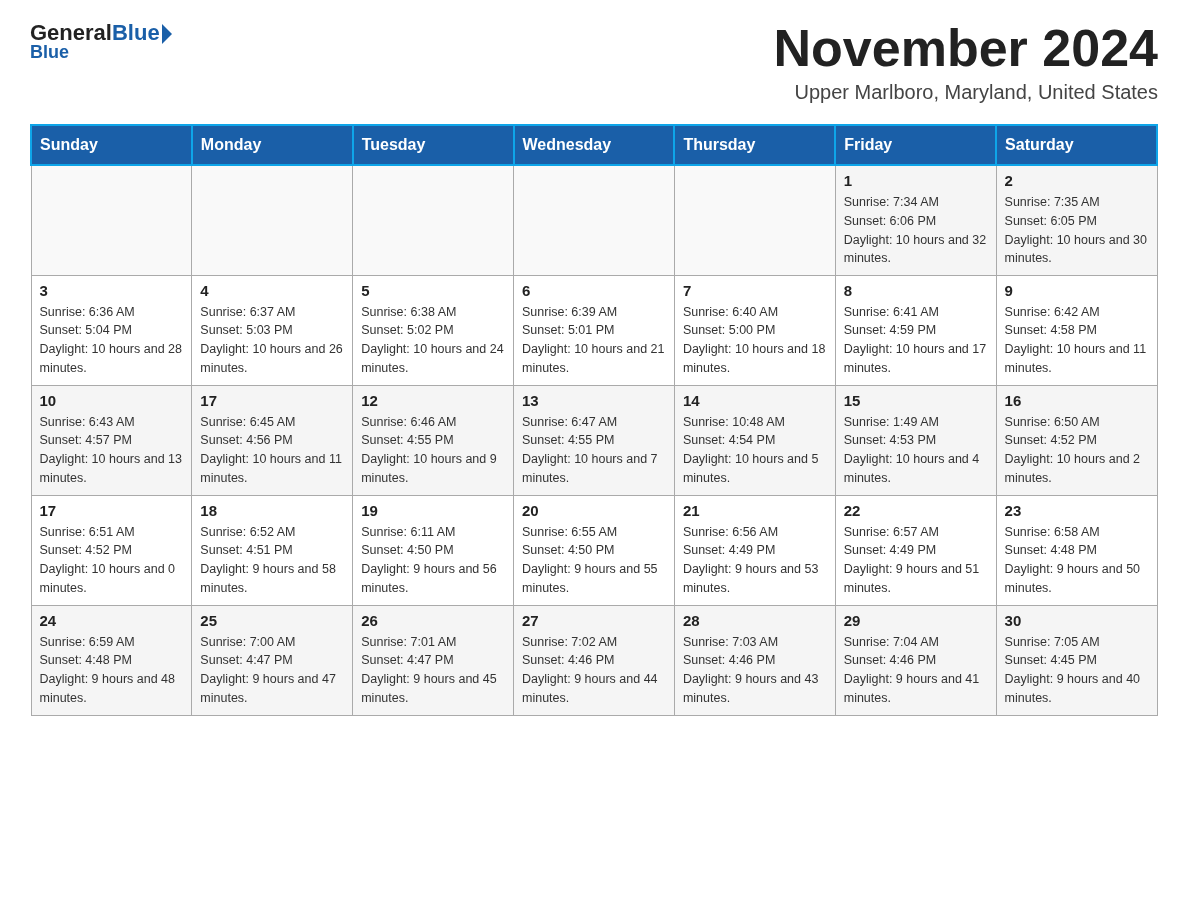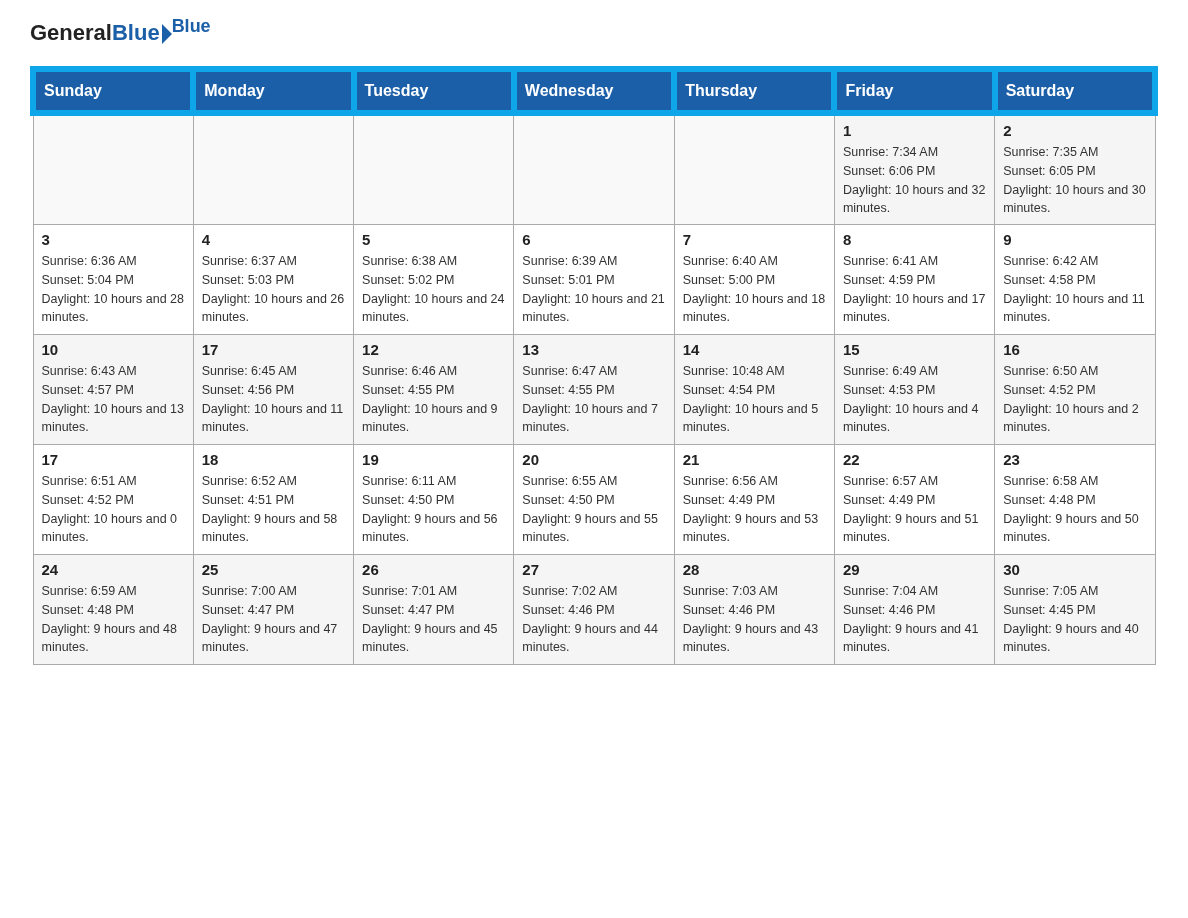--- a/index.html
+++ b/index.html
@@ -11,21 +11,21 @@
       padding: 20px 30px;
     }
     .header {
       display: flex;
       justify-content: space-between;
       align-items: flex-start;
       margin-bottom: 20px;
     }
     .logo {
       display: flex;
-      flex-direction: row;
+      flex-direction: column;
       align-items: flex-start;
     }
     .logo-text {
       display: flex;
       align-items: center;
       font-size: 22px;
       font-weight: bold;
       color: #222;
     }
     .logo-blue {
@@ -68,21 +68,21 @@
       border-collapse: collapse;
       border: 1px solid #aaa;
     }
     .calendar thead tr th {
       background-color: #1a5fa8;
       color: #fff;
       font-size: 16px;
       font-weight: bold;
       padding: 10px 8px;
       text-align: left;
-      border: 6px solid #0ea5e9;
+      border: 2px solid #0ea5e9;
     }
     .calendar tbody tr td {
       vertical-align: top;
       padding: 6px 8px;
       border: 1px solid #aaa;
       width: 14.28%;
       min-height: 110px;
       height: 110px;
       font-size: 13px;
       color: #222;
@@ -114,20 +114,24 @@
 
 <div class="header">
   <div class="logo">
     <div class="logo-text">
       <span>General</span>
       <span class="logo-blue">Blue</span>
       <span class="logo-arrow"></span>
     </div>
     <div class="logo-sub">Blue</div>
   </div>
+  <div class="title-section">
+    <div class="month-title">November 2024</div>
+    <div class="location">Upper Marlboro, Maryland, United States</div>
+  </div>
 </div>
 
 <table class="calendar">
   <thead>
     <tr>
     <th>Sunday</th>
         <th>Monday</th>
         <th>Tuesday</th>
         <th>Wednesday</th>
         <th>Thursday</th>
@@ -225,21 +229,21 @@
           <div class="day-info">Daylight: 10 hours and 7 minutes.</div>
         </td>
         <td>
           <span class="day-number">14</span>
           <div class="day-info">Sunrise: 10:48 AM</div>
           <div class="day-info">Sunset: 4:54 PM</div>
           <div class="day-info">Daylight: 10 hours and 5 minutes.</div>
         </td>
         <td>
           <span class="day-number">15</span>
-          <div class="day-info">Sunrise: 6:49 AM</div>
+          <div class="day-info">Sunrise: 1:49 AM</div>
           <div class="day-info">Sunset: 4:53 PM</div>
           <div class="day-info">Daylight: 10 hours and 4 minutes.</div>
         </td>
         <td>
           <span class="day-number">16</span>
           <div class="day-info">Sunrise: 6:50 AM</div>
           <div class="day-info">Sunset: 4:52 PM</div>
           <div class="day-info">Daylight: 10 hours and 2 minutes.</div>
         </td>
       </tr>

